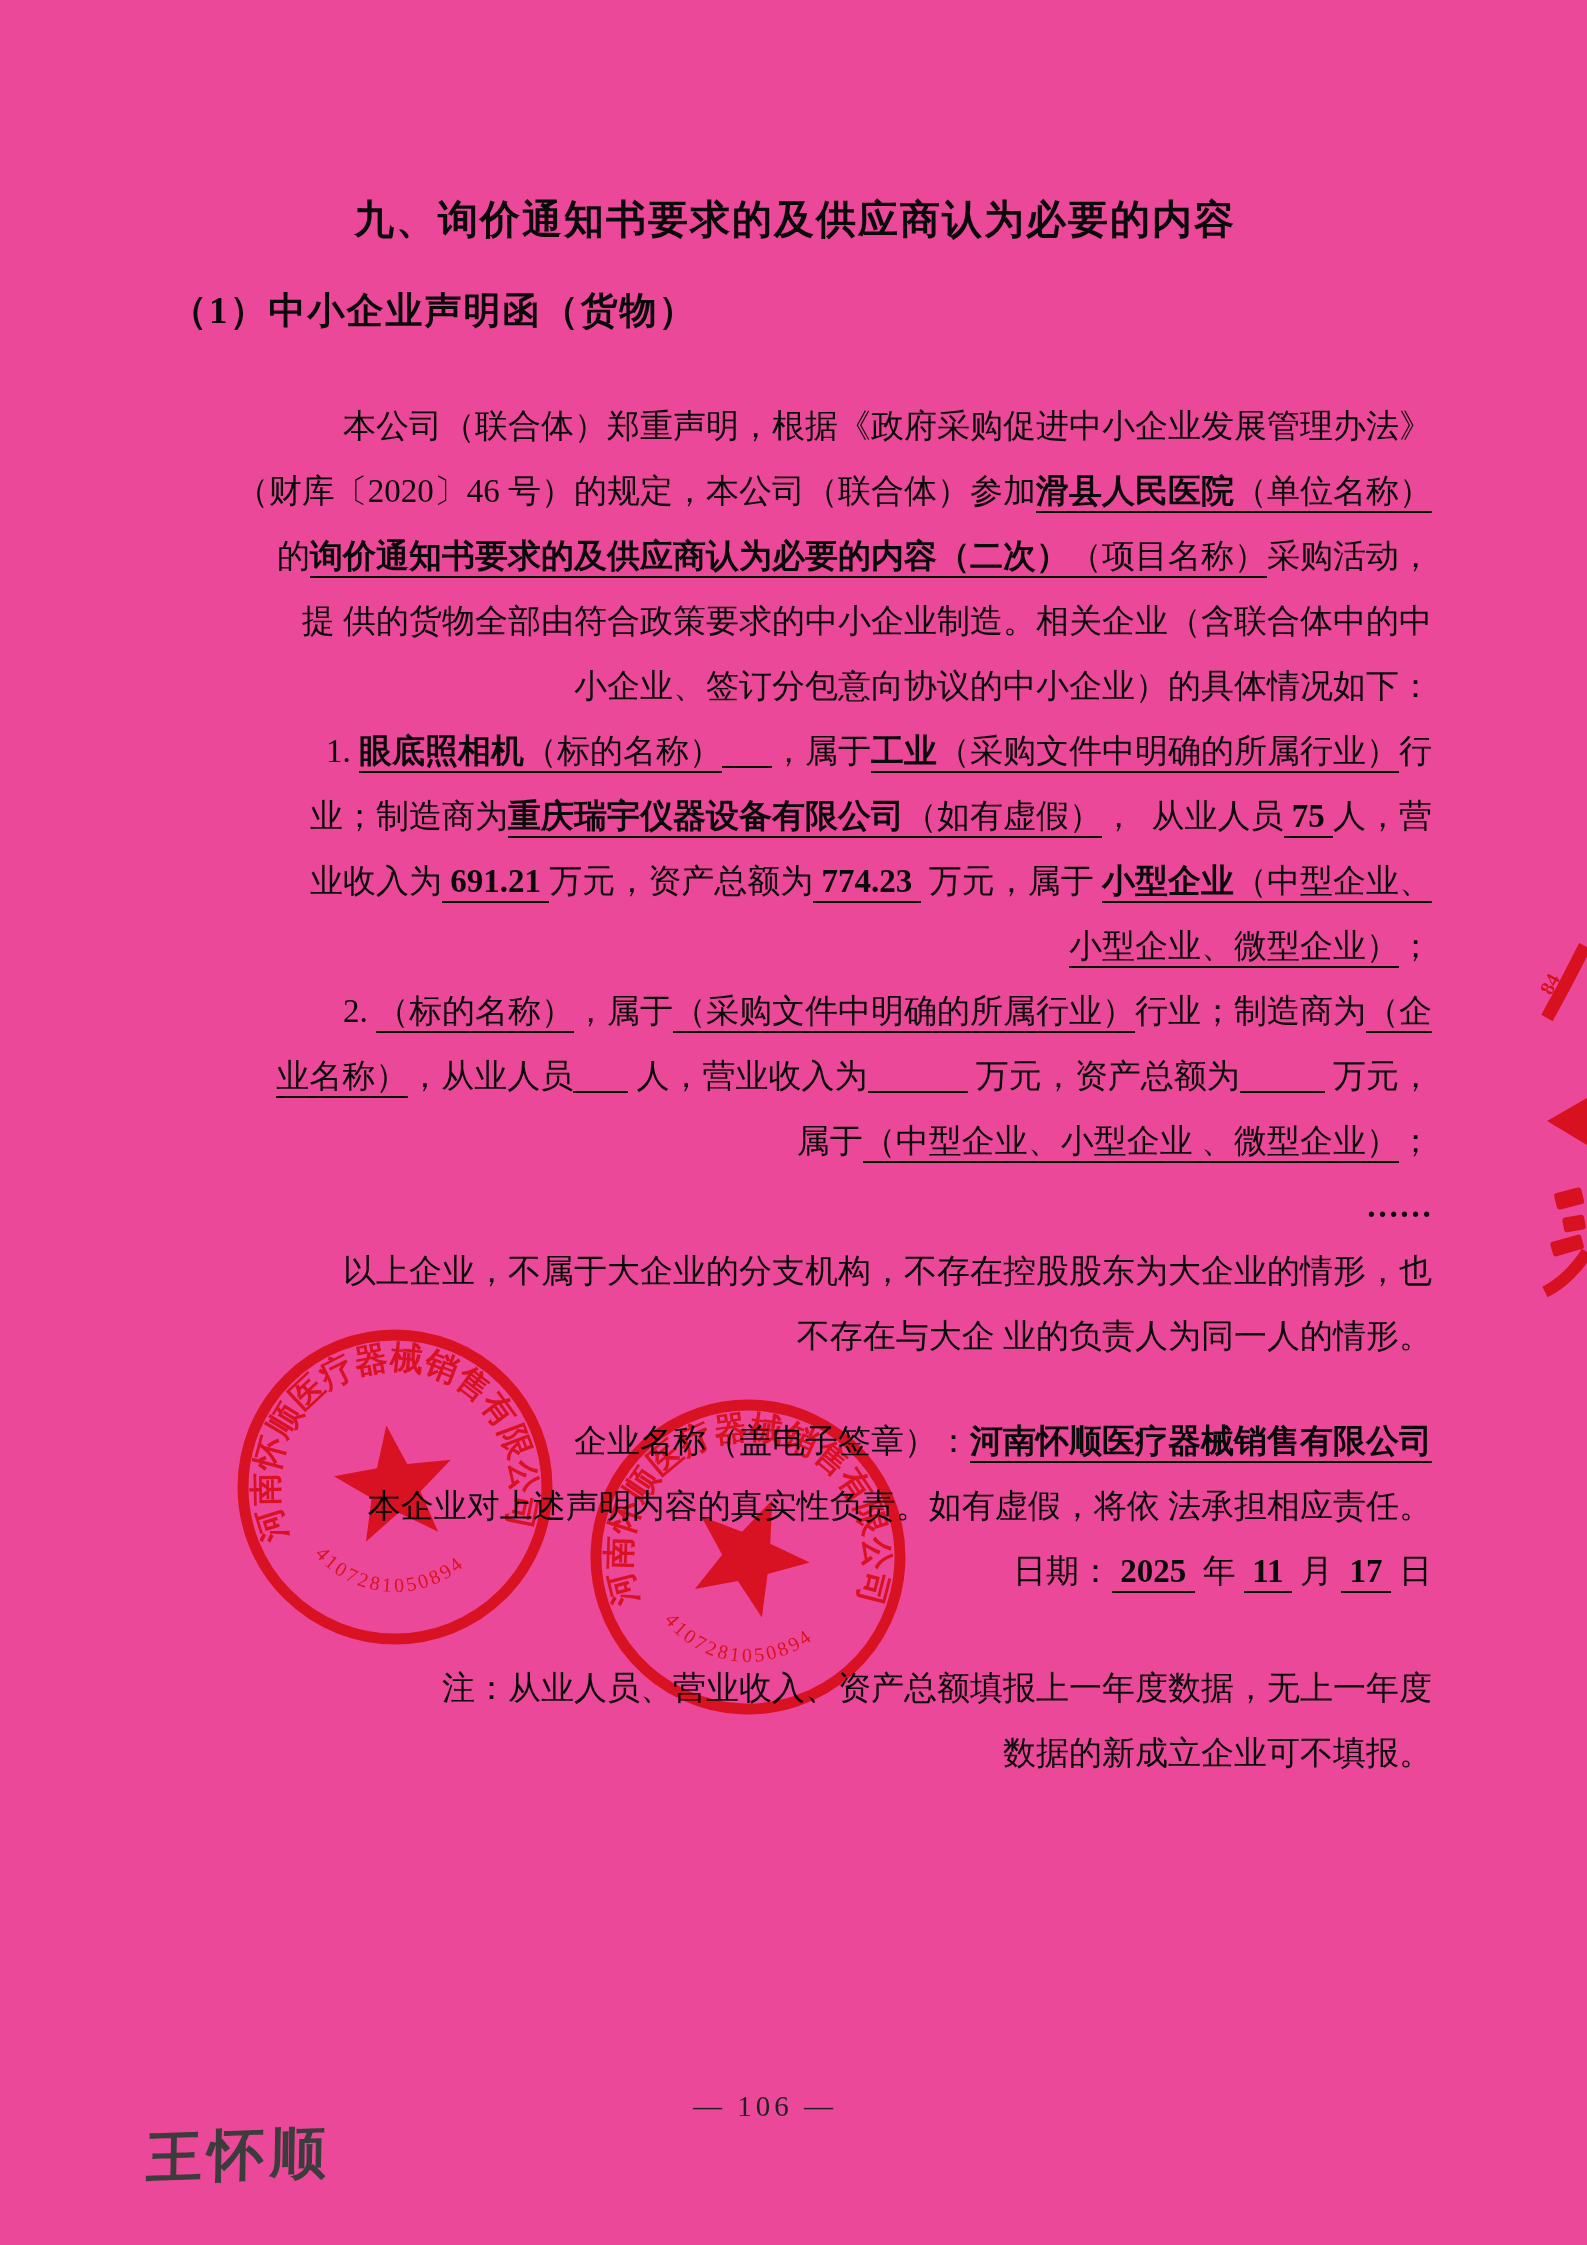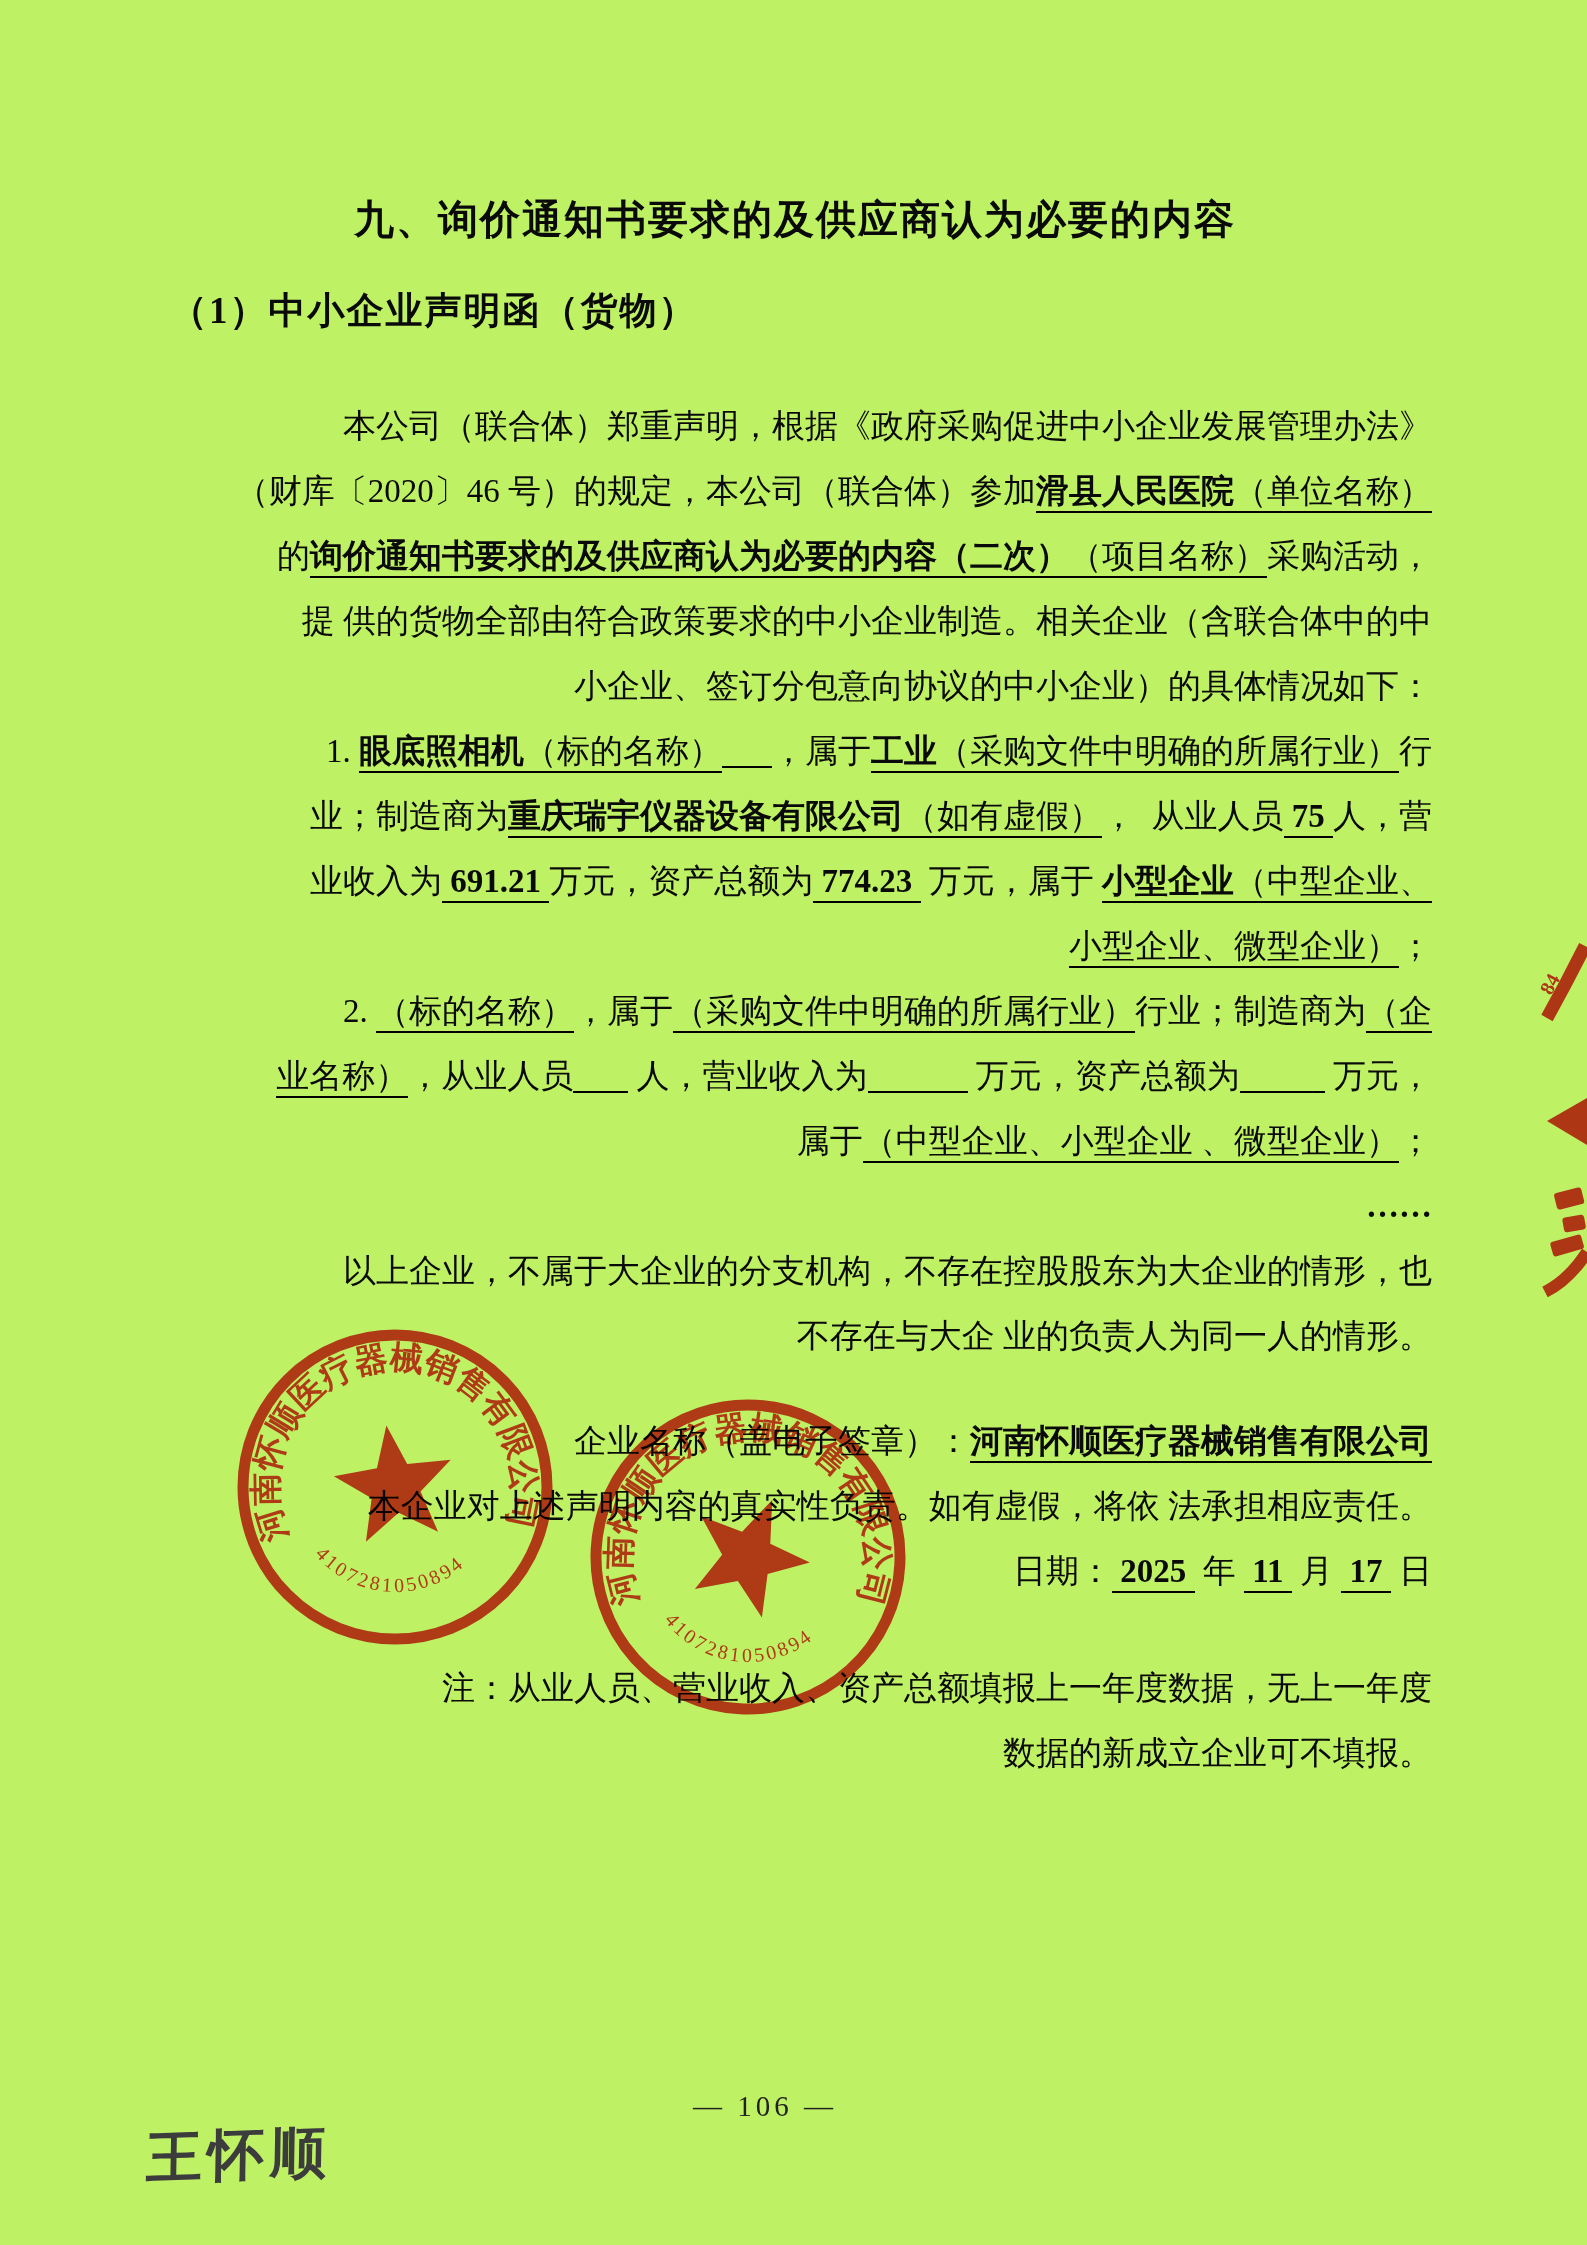--- a/index.html
+++ b/index.html
@@ -1,19 +1,19 @@
 <!DOCTYPE html>
 <html><head>
 <meta charset="utf-8">
 <style>
   html,body{margin:0;padding:0;background:#888;}
   .page{
     position:relative;
     width:1587px;height:2245px;
-    background:#bef264;
+    background:#ec4899;
     overflow:hidden;
     font-family:"Liberation Serif","DejaVu Serif",serif;
     color:#0a0a0a;
     text-decoration:underline;
   }
   .title{
     position:absolute;left:170px;top:192px;width:1250px;margin:0;
     font-size:40px;font-weight:700;text-align:center;letter-spacing:2px;
   }
   .subtitle{

